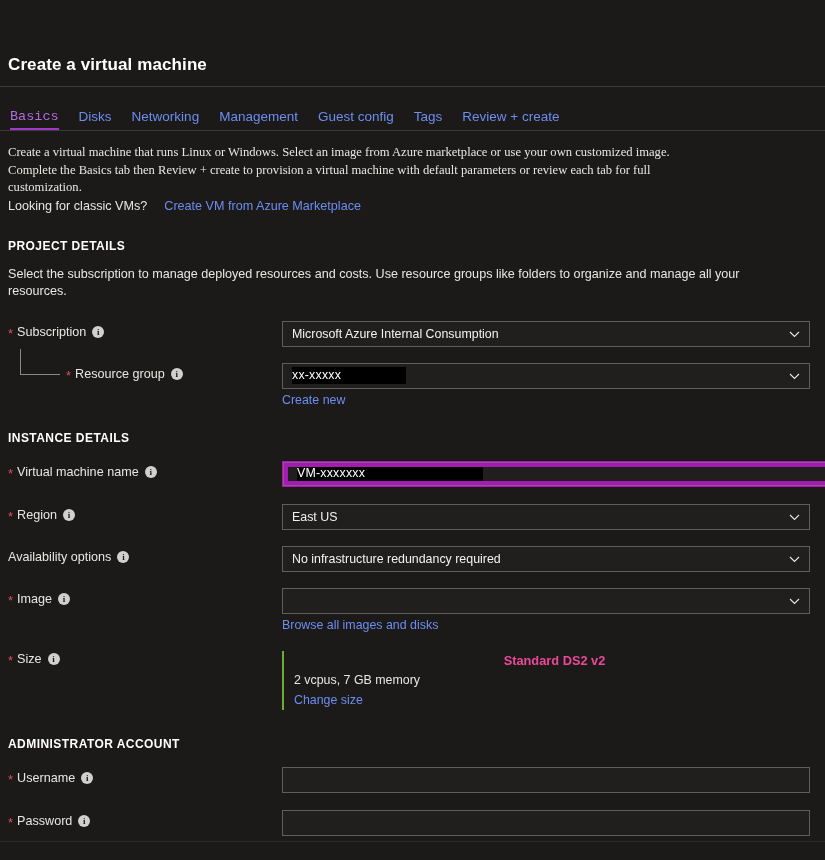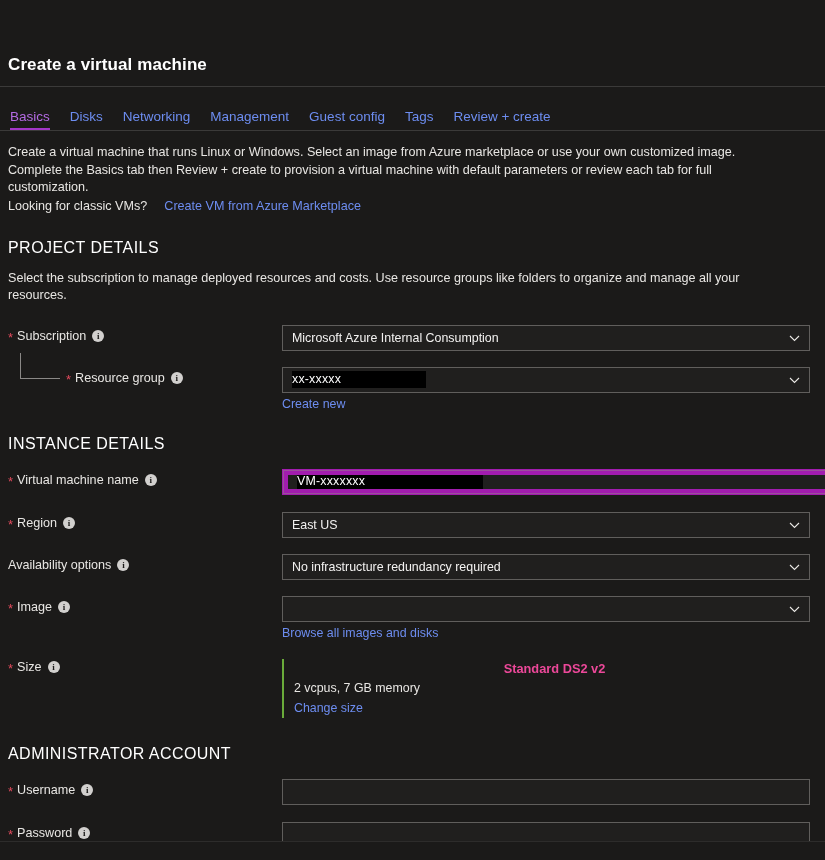--- a/index.html
+++ b/index.html
@@ -43,21 +43,21 @@
   }
   .tab {
     font-size: 13.5px;
     color: #6d8df0;
     padding: 0 10px 7px 10px;
     cursor: pointer;
     white-space: nowrap;
     position: relative;
     line-height: 1;
   }
-  .tab:first-child { padding-left: 0; margin-left: 0; }
+  .tab:first-child { padding-left: 0; margin-left: 0; font-family: Liberation Mono, monospace; }
   .tab.active {
     color: #b36ae2;
   }
   .tab.active::after {
     content: "";
     position: absolute;
     left: 0; right: 10px; bottom: 0;
     height: 2px;
     background: #a336c8;
   }
@@ -71,36 +71,37 @@
     overflow: hidden;
     padding: 0 10px 0 8px;
   }
 
   .intro {
     font-size: 12.6px;
     color: #e8e6e3;
     line-height: 17.5px;
     margin-top: 12px;
     max-width: 790px;
+    font-family: Liberation Serif, serif;
   }
   .intro .line { display: block; }
   .classic-row {
     margin-top: 2px;
     font-size: 12.6px;
     color: #e8e6e3;
   }
   .lnk {
     color: #6d8df0;
     cursor: pointer;
     text-decoration: none;
   }
 
   .section-head {
-    font-size: 16px;
-    font-weight: normal;
+    font-size: 12px;
+    font-weight: bold;
     letter-spacing: .45px;
     color: #ffffff;
     margin-top: 26px;
   }
   .section-desc {
     font-size: 12.6px;
     color: #e8e6e3;
     line-height: 17.5px;
     margin-top: 13px;
     max-width: 780px;
@@ -197,21 +198,21 @@
 
   .redact {
     display: inline-block;
     background: #000000;
     color: #ffffff;
     padding: 1px 0 1px 0;
     line-height: 15px;
     font-size: 12.4px;
     letter-spacing: .2px;
   }
-  .redact-rg { width: 134px; }
+  .redact-rg { width: 114px; }
   .redact-vm { width: 186px; }
 
   .sublink {
     margin-top: 4px;
     font-size: 12.4px;
   }
 
   
   .size-card {
     border-left: 2px solid #6aab3a;

